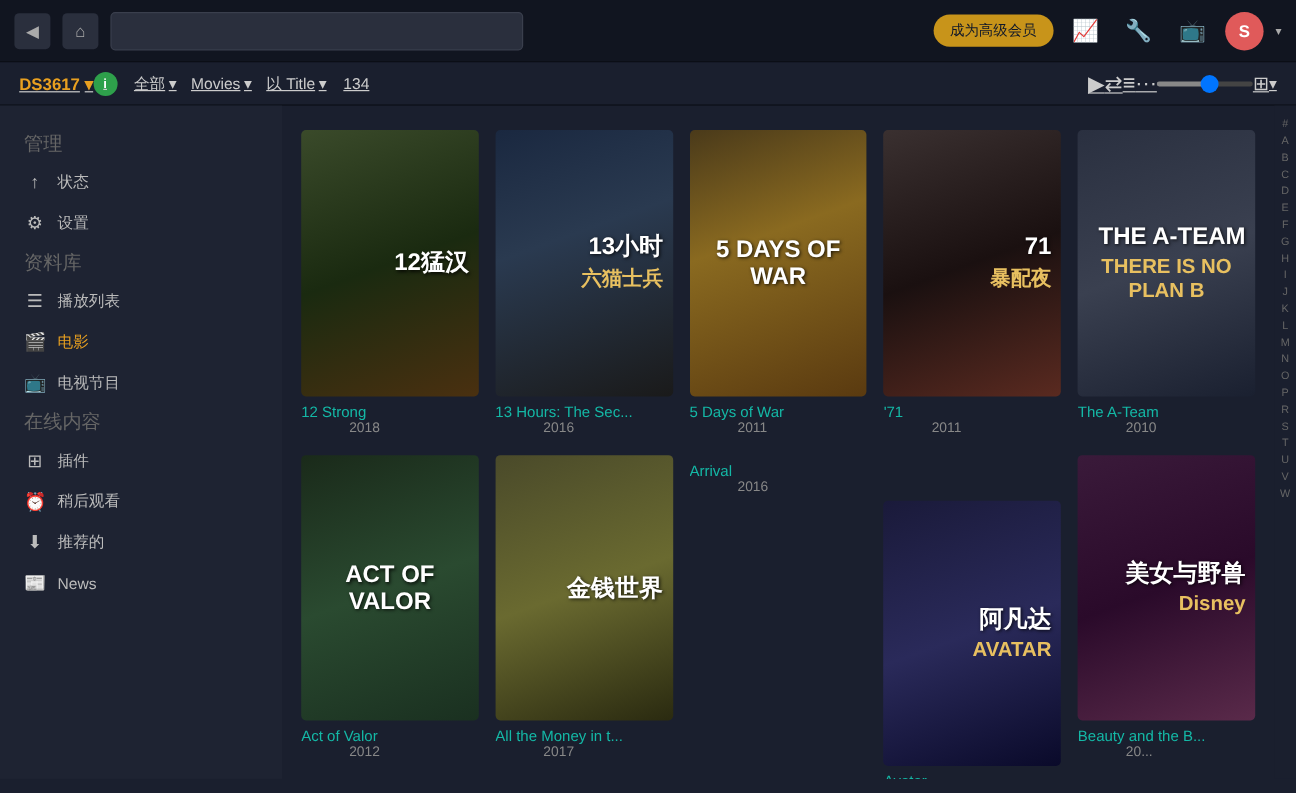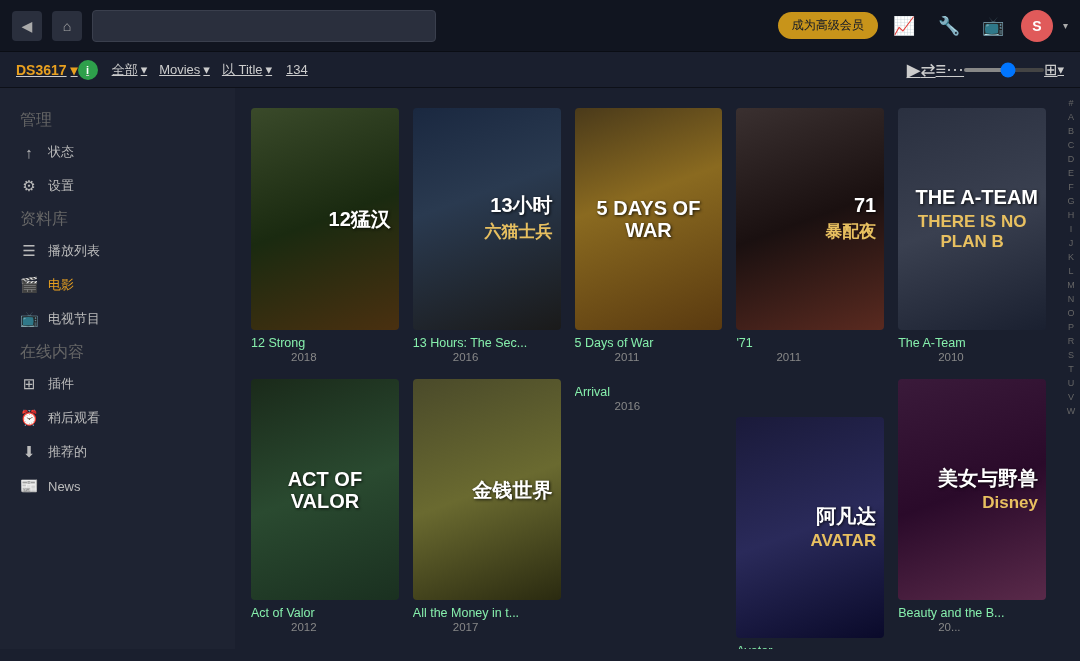--- a/index.html
+++ b/index.html
@@ -196,21 +196,21 @@
     .movie-poster {
       width: 100%;
       aspect-ratio: 2/3;
       border-radius: 4px;
       overflow: hidden;
       position: relative;
       background: #2a2f3d;
     }
     .movie-title {
       margin-top: 6px;
-      color: #86efac;
+      color: #14b8a6;
       font-size: 12.5px;
       font-weight: 500;
       white-space: nowrap;
       overflow: hidden;
       text-overflow: ellipsis;
     }
     .movie-year {
       color: #888;
       font-size: 11.5px;
       margin-top: 1px;

